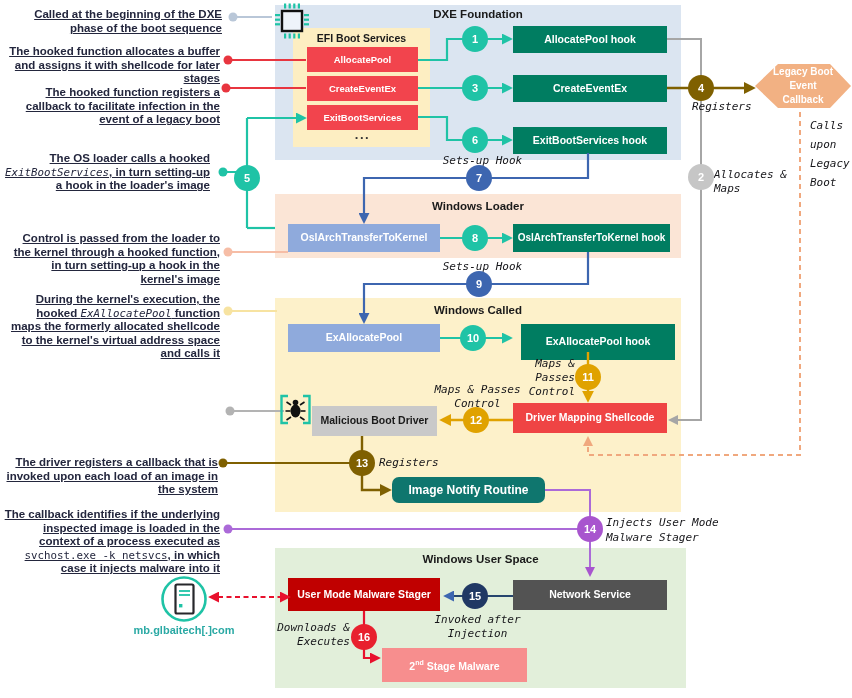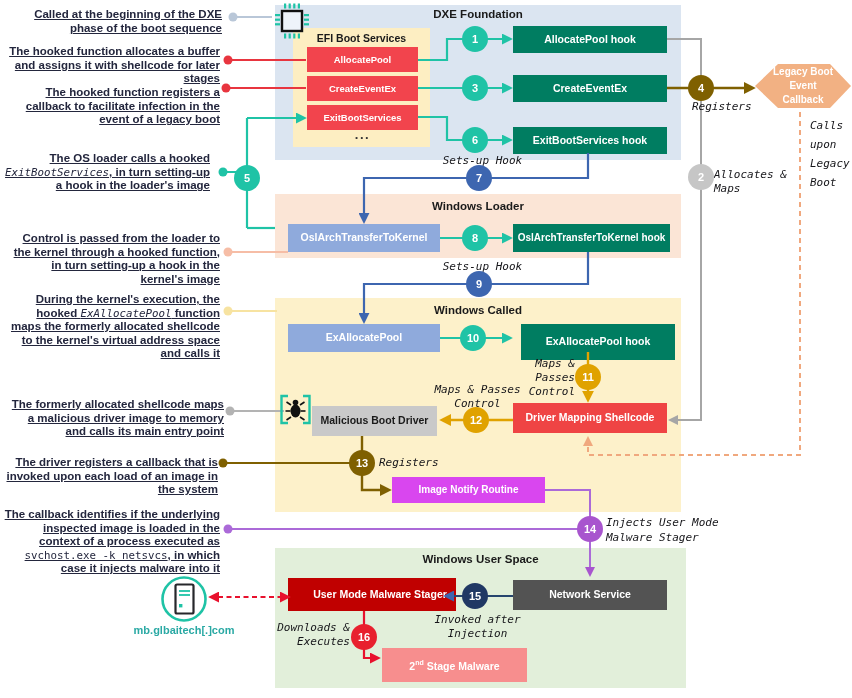--- a/index.html
+++ b/index.html
@@ -50,23 +50,23 @@
   <div class="box" style="left:513px;top:75px;width:154px;height:27px;background:#007d61;font-size:10.5px;">CreateEventEx</div>
   <div class="box" style="left:513px;top:127px;width:154px;height:27px;background:#007d61;font-size:10.5px;">ExitBootServices hook</div>
 
   <div class="box" style="left:288px;top:224px;width:152px;height:28px;background:#8faadc;font-size:10.5px;">OslArchTransferToKernel</div>
   <div class="box" style="left:513px;top:224px;width:157px;height:28px;background:#007d61;font-size:10px;">OslArchTransferToKernel hook</div>
 
   <div class="box" style="left:288px;top:324px;width:152px;height:28px;background:#8faadc;font-size:10.5px;">ExAllocatePool</div>
   <div class="box" style="left:513px;top:324px;width:154px;height:36px;background:#007d61;font-size:10.5px;margin-left:8px;">ExAllocatePool hook</div>
   <div class="box" style="left:513px;top:403px;width:154px;height:30px;background:#ef4444;font-size:10.5px;">Driver Mapping Shellcode</div>
   <div class="box" style="left:312px;top:406px;width:125px;height:30px;background:#c9c9c9;color:#1a1a1a;font-size:10.5px;">Malicious Boot Driver</div>
-  <div class="box" style="left:392px;top:477px;width:153px;height:26px;background:#d946ef;font-size:10px;">Image Notify Routine</div>
-
-  <div class="box" style="left:288px;top:578px;width:152px;height:33px;background:#c00000;font-size:10.5px;padding-left:16px;">User Mode Malware Stager</div>
+  <div class="box" style="left:392px;top:477px;width:153px;height:26px;background:#0f766e;font-size:12px;border-radius:7px;">Image Notify Routine</div>
+
+  <div class="box" style="left:288px;top:578px;width:152px;height:33px;background:#c00000;font-size:10.5px;">User Mode Malware Stager</div>
   <div class="box" style="left:513px;top:580px;width:154px;height:30px;background:#535353;font-size:10.5px;">Network Service</div>
   <div class="box" style="left:382px;top:648px;width:145px;height:34px;background:#f78e8e;font-size:10.5px;">
     <span><span>2</span><sup>nd</sup><span> Stage Malware</span></span>
   </div>
 
   <div class="hex-label" style="left:762px;top:65px;width:82px;">Legacy Boot
 Event
 Callback</div>
 
   <svg class="lines" width="852" height="698">
@@ -253,23 +253,20 @@
   </div>
   <div class="ann" style="left:0;top:152px;width:210px;">
     <span>The OS loader calls a hooked </span><span class="code-i">ExitBootServices</span><span>, in turn setting-up a hook in the loader's image</span>
   </div>
   <div class="ann" style="left:7px;top:232px;width:213px;">
     <span>Control is passed from the loader to the kernel through a hooked function, in turn setting-up a hook in the kernel's image</span><span class="code-i"></span><span></span>
   </div>
   <div class="ann" style="left:7px;top:293px;width:213px;">
     <span>During the kernel's execution, the hooked </span><span class="code-i">ExAllocatePool</span><span> function maps the formerly allocated shellcode to the kernel's virtual address space and calls it</span>
   </div>
-  <div class="ann" style="left:7px;top:398px;width:217px;">
-    <span>The formerly allocated shellcode maps a malicious driver image to memory and calls its main entry point</span><span class="code-i"></span><span></span>
-  </div>
   <div class="ann" style="left:0px;top:456px;width:218px;">
     <span>The driver registers a callback  that is invoked upon each load of an  image in the system</span><span class="code-i"></span><span></span>
   </div>
   <div class="ann" style="left:0px;top:508px;width:220px;">
     <span>The callback identifies if the underlying inspected image is loaded in the context of a process executed as </span><span class="code-u">svchost.exe -k netsvcs</span><span>, in which case it injects malware into it</span>
   </div>
 
   <div class="c2-label" style="left:114px;top:624px;width:140px;">mb.glbaitech[.]com</div>
 
 </div>

